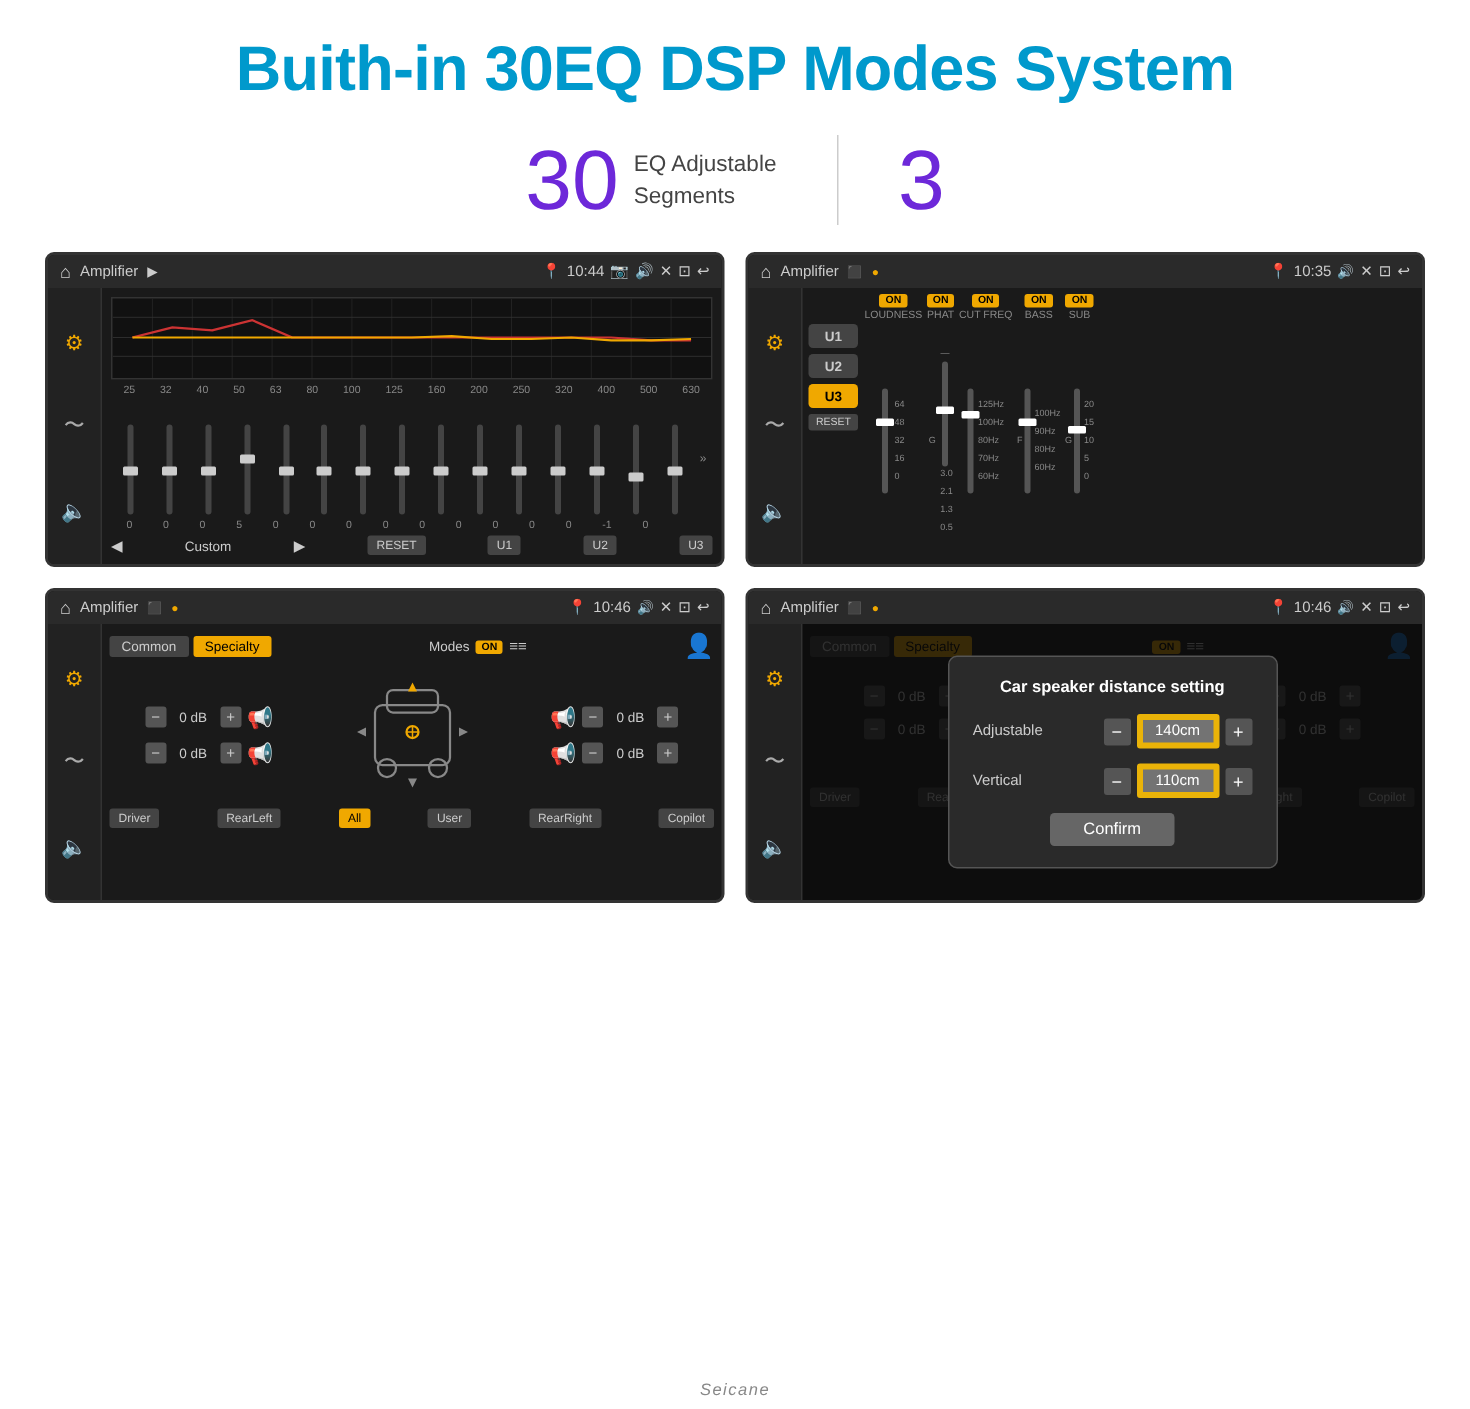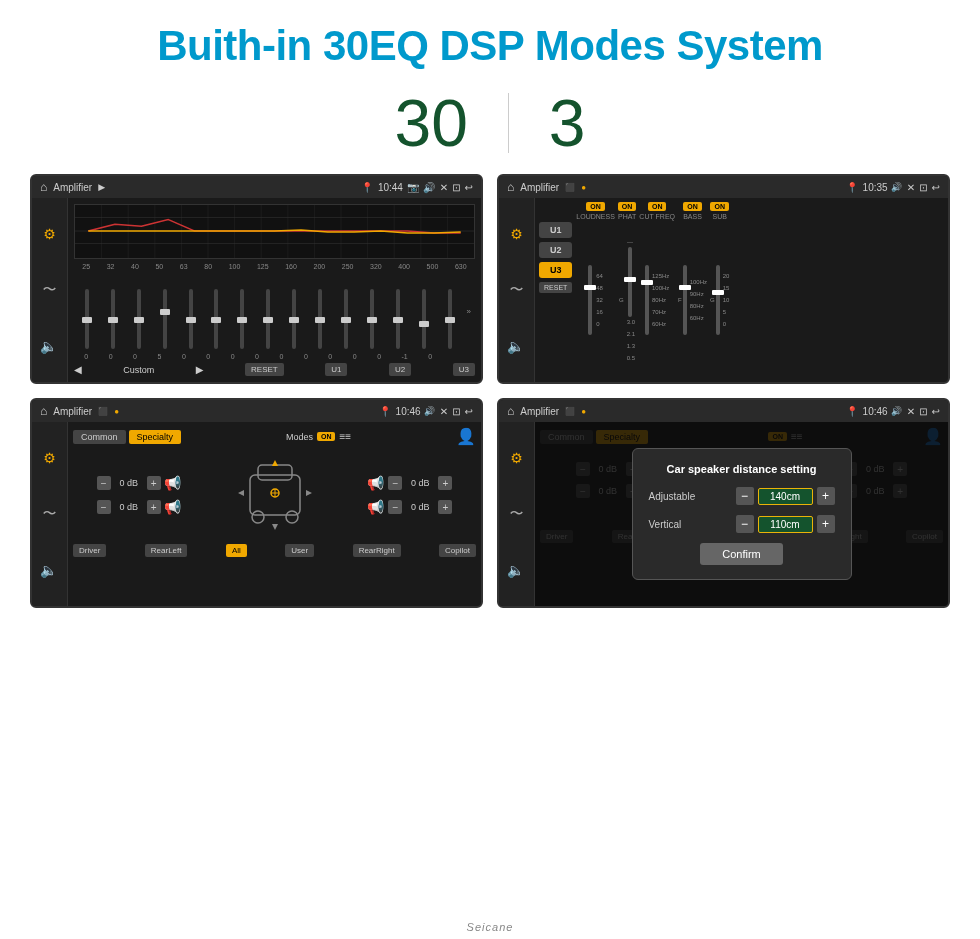--- a/index.html
+++ b/index.html
@@ -32,23 +32,23 @@
       gap: 0;
       padding: 10px 0 18px;
     }
     .stat-block {
       display: flex;
       align-items: center;
       gap: 10px;
       padding: 0 40px;
     }
     .stat-number {
-      font-size: 66px;
+      font-size: 56px;
       font-weight: 300;
-      color: #14532d;
+      color: #6d28d9;
       line-height: 1;
     }
     .stat-desc {
       font-size: 15px;
       color: #444;
       line-height: 1.4;
     }
     .stat-divider {
       width: 1px;
       height: 60px;
@@ -394,22 +394,22 @@
       width: 18px;
       height: 18px;
       border-radius: 2px;
       font-size: 12px;
       cursor: pointer;
       display: flex;
       align-items: center;
       justify-content: center;
     }
     .dialog-value-box {
-      background: #14532d;
-      border: 1px solid #eab308;
+      background: #737373;
+      border: 4px solid #eab308;
       color: #fff;
       font-size: 10px;
       padding: 2px 6px;
       border-radius: 2px;
       min-width: 55px;
       text-align: center;
     }
     .dialog-confirm-btn {
       background: #666;
       color: #fff;
@@ -445,20 +445,24 @@
 </head>
 <body>
 
 <div class="header">
   <h1>Buith-in 30EQ DSP Modes System</h1>
 </div>
 
 <div class="stats-row">
   <div class="stat-block">
     <div class="stat-number">30</div>
+    <div class="stat-desc">
+      <span>EQ Adjustable</span><br>
+      <span>Segments</span>
+    </div>
   </div>
   <div class="stat-divider"></div>
   <div class="stat-block">
     <div class="stat-number">3</div>
   </div>
 </div>
 
 <div class="screens-grid">
 
   <div class="screen">

